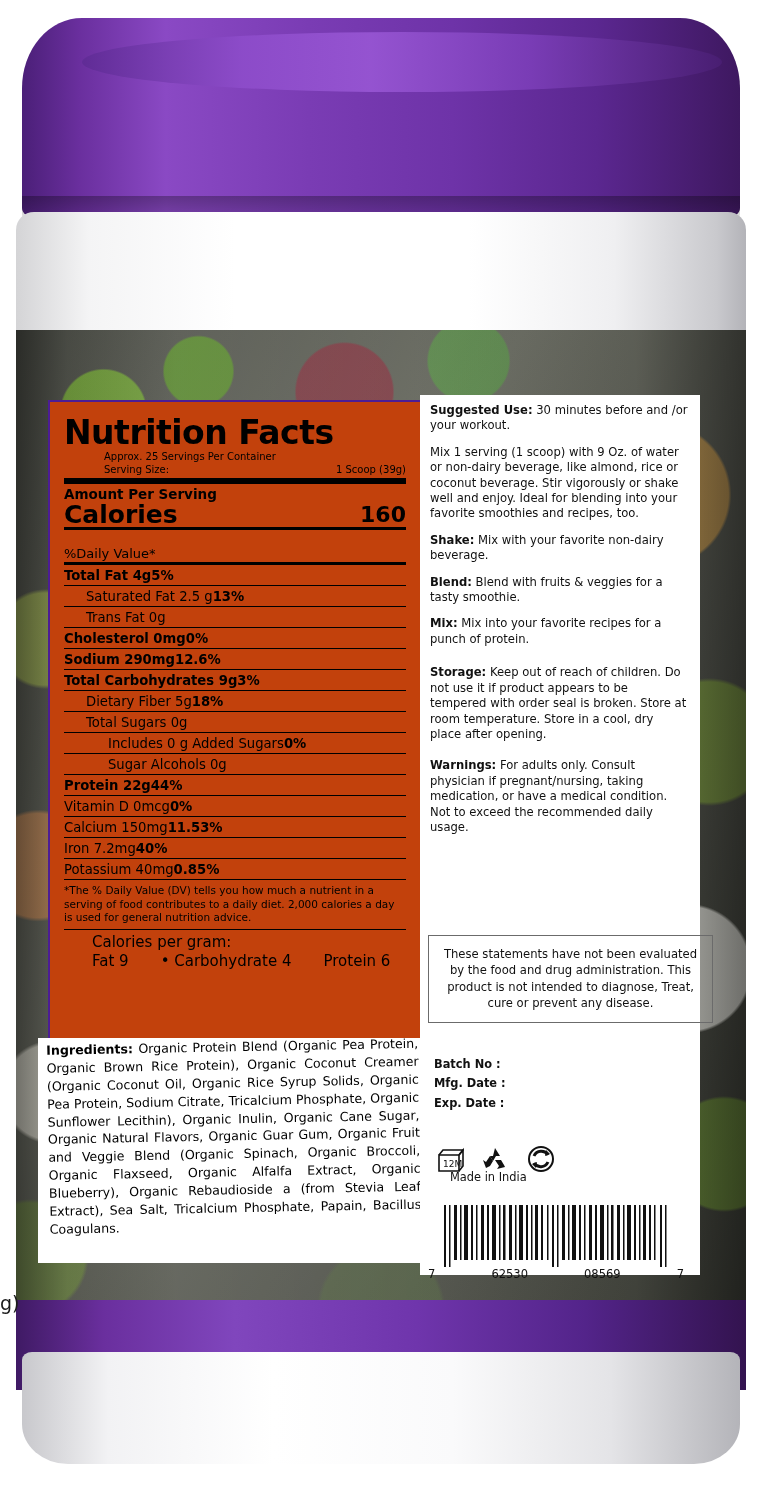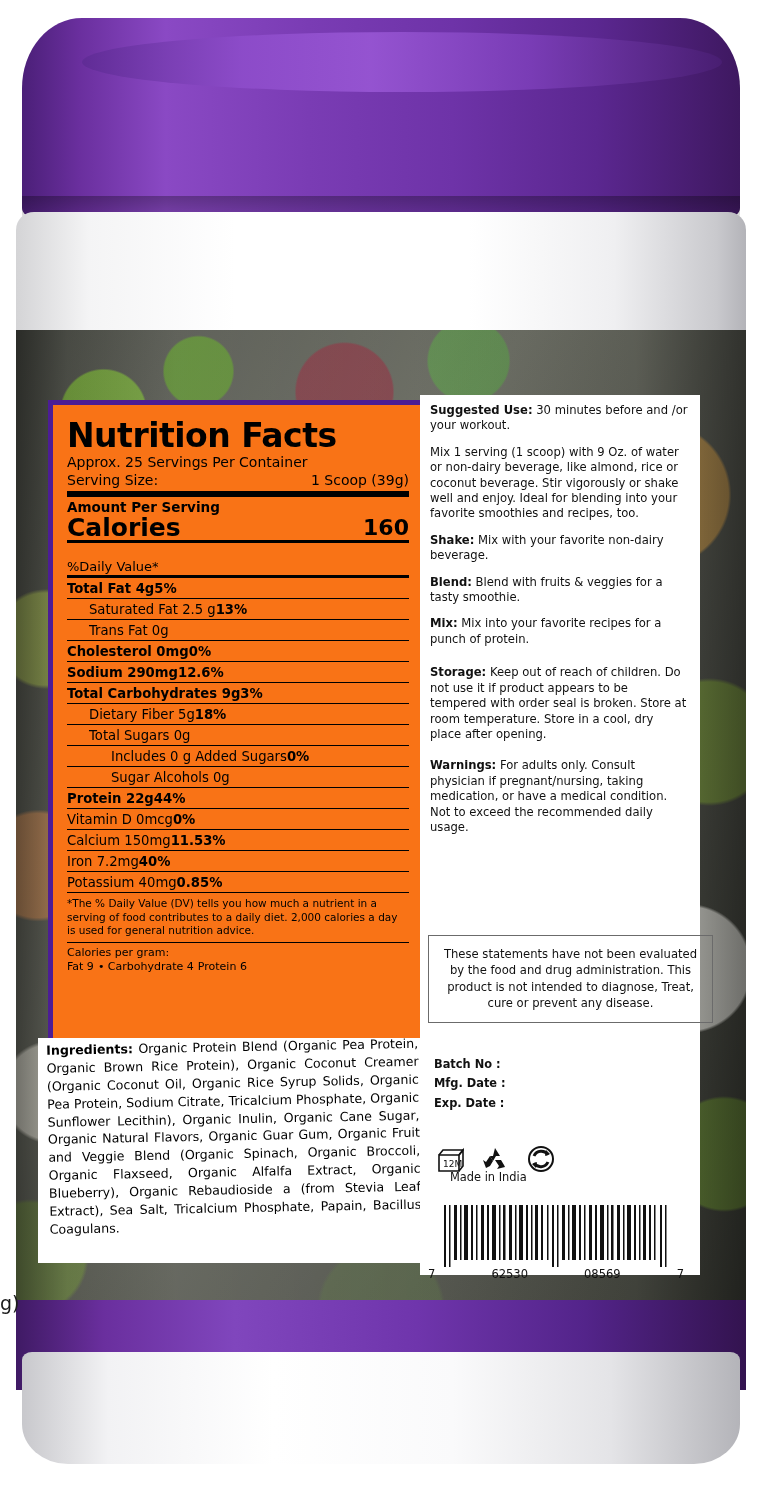--- a/index.html
+++ b/index.html
@@ -119,22 +119,22 @@
     background: linear-gradient(to right,
       #c8c8cc 0%, #f2f2f4 12%, #ffffff 35%, #fafafb 60%, #e4e4e7 82%, #b4b4b9 100%);
     border-radius: 10px 10px 46px 46px / 8px 8px 40px 40px;
   }
 
   
   .label-left {
     position: absolute;
     left: 48px; top: 400px;
     width: 370px; height: 645px;
-    background: #f97316;
-    border: 5px solid #4c1d95;
+    background: #c2410c;
+    border: 2px solid #4c1d95;
   }
   .ingredients-box {
     position: absolute;
     left: 38px; top: 1038px;
     width: 386px; height: 225px;
     background: #ffffff;
   }
   .label-right {
     position: absolute;
     left: 420px; top: 395px;
@@ -151,22 +151,23 @@
     font-family: "DejaVu Sans", sans-serif;
   }
   .nf-title {
     font-size: 33px;
     font-weight: bold;
     letter-spacing: -.5px;
     line-height: 1.0;
     margin: 4px 0 2px 0;
   }
   .nf-serv {
-    font-size: 14px;
+    font-size: 10px;
     line-height: 1.25;
+    margin-left: 40px;
   }
   .nf-serv .row {
     display: flex; justify-content: space-between;
   }
   .rule-thick { border-bottom: 6px solid #000; margin-top: 2px; }
   .rule-med   { border-bottom: 3px solid #000; }
   .rule-thin  { border-bottom: 1px solid #000; }
 
   .amt-line {
     font-size: 13.5px; font-weight: bold; margin-top: 2px;
@@ -186,23 +187,23 @@
   }
   .nrow .name { white-space: nowrap; }
   .nrow .dv { font-weight: bold; }
   .ind1 { padding-left: 22px; }
   .ind2 { padding-left: 44px; }
   .b { font-weight: bold; }
   .footnote {
     font-size: 10.5px; line-height: 1.28; padding-top: 4px;
   }
   .cpg {
-    font-size: 11px; padding-top: 3px; line-height: 1.3;
-  }
-  .cpg-row { display: flex; gap: 4px; }
+    font-size: 15px; padding-top: 3px; line-height: 1.3; margin-left: 28px;
+  }
+  .cpg-row { display: flex; gap: 32px; }
 
   
   .ing {
     font-size: 12.6px;
     line-height: 1.42;
     text-align: justify;
     color: #000;
     transform: rotate(-1.1deg);
     transform-origin: left top;
     padding: 4px 6px 0 8px;

